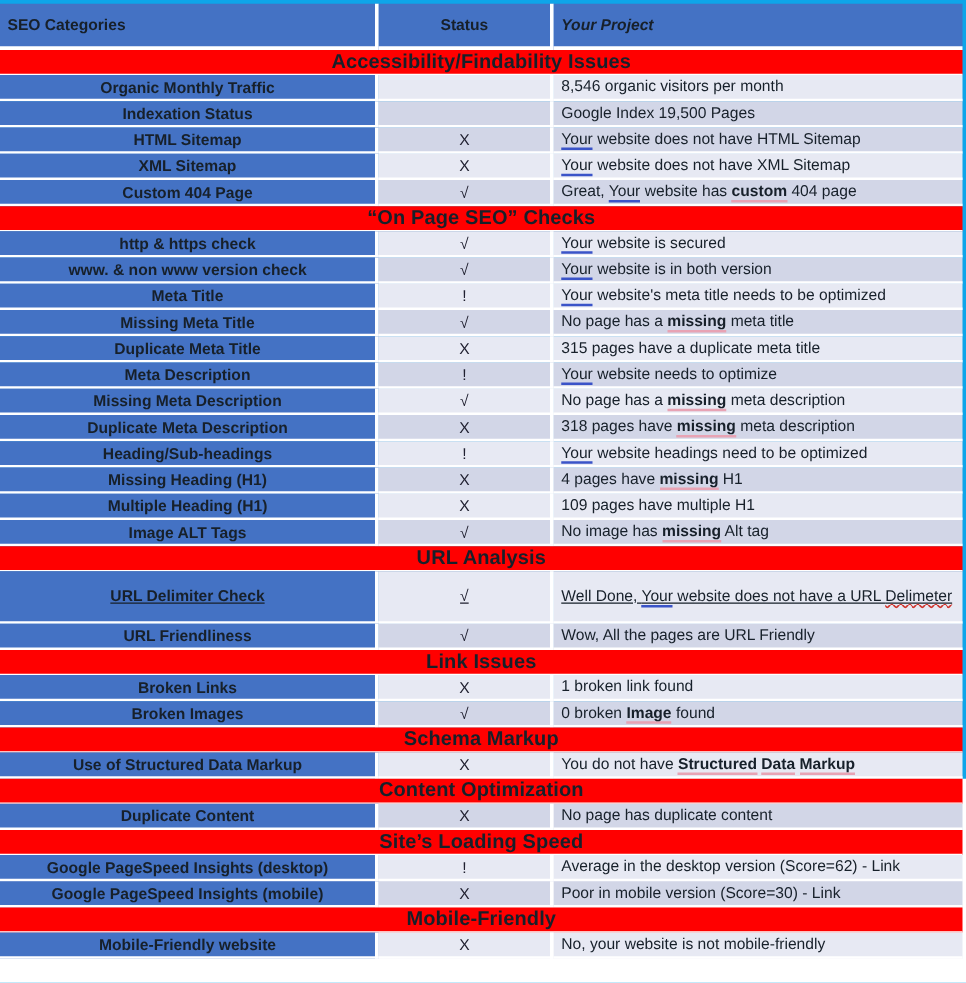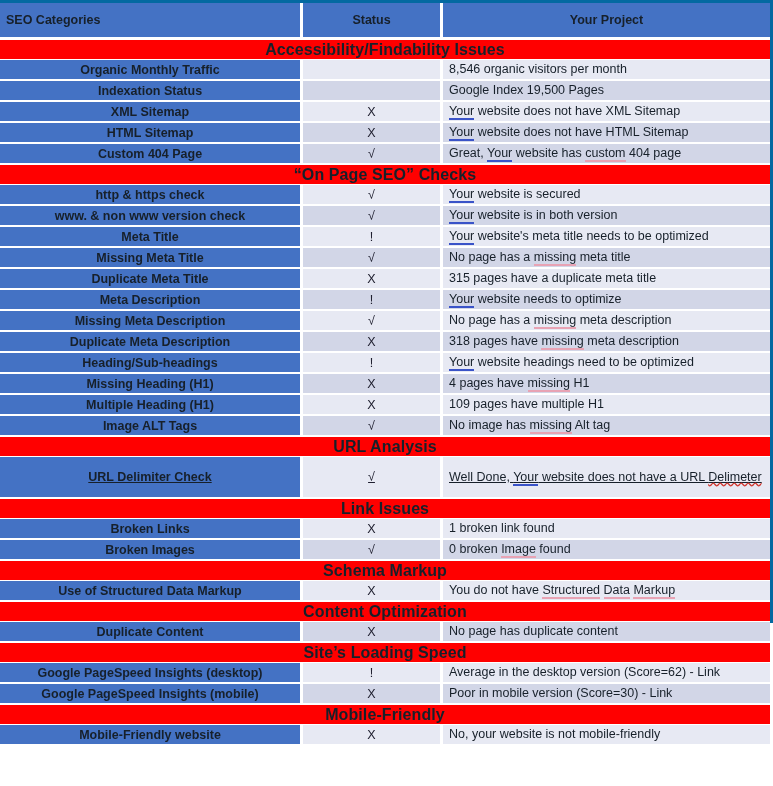--- a/index.html
+++ b/index.html
@@ -12,21 +12,21 @@
     width: 773px;
     height: 786px;
     font-family: "Liberation Sans", sans-serif;
     -webkit-font-smoothing: antialiased;
   }
 
   #sheet {
     position: relative;
     width: 773px;
     height: 623px;
-    background: #0369a1;
+    background: #0ea5e9;
     box-sizing: border-box;
     padding: 3px 3px 0 0;
   }
 
   table.audit {
     width: 770px;
     border-collapse: separate;
     border-spacing: 0;
     table-layout: fixed;
   }
@@ -41,21 +41,21 @@
     color: #17202a;
     font-weight: bold;
     font-size: 12.5px;
     height: 34px;
     padding: 0 6px;
     vertical-align: middle;
     border-bottom: 3px solid #ffffff;
   }
   tr.header-row td.h-cat    { text-align: left;   border-right: 3px solid #ffffff; }
   tr.header-row td.h-status { text-align: center; border-right: 3px solid #ffffff; margin-left: 48px; }
-  tr.header-row td.h-proj   { text-align: center; }
+  tr.header-row td.h-proj   { text-align: left; font-style: italic; }
 
   
   tr.section-row td {
     background: #FF0000;
     color: #17202a;
     font-weight: bold;
     font-size: 16px;
     text-align: center;
     height: 19px;
     padding: 0 4px;
@@ -106,20 +106,21 @@
   tr.stripe-dark  td.proj  { background: #D2D6E7; }
 
   
   .gram {
     border-bottom: 2px solid #3A53C8;
     padding-bottom: 0px;
   }
   .spell {
     border-bottom: 2px solid #E8A3B4;
     padding-bottom: 0px;
+    font-weight: bold;
   }
   .spell-red {
     text-decoration: underline;
     text-decoration-color: #D0342C;
     text-decoration-style: wavy;
     text-decoration-skip-ink: none;
   }
 </style>
 </head>
 <body>
@@ -143,29 +144,29 @@
         <tr class="data-row stripe-light">
           <td class="cat">Organic Monthly Traffic</td>
           <td class="status"></td>
           <td class="proj">8,546 organic visitors per month</td>
         </tr>
         <tr class="data-row stripe-dark">
           <td class="cat">Indexation Status</td>
           <td class="status"></td>
           <td class="proj">Google Index 19,500 Pages</td>
         </tr>
+        <tr class="data-row stripe-dark">
+          <td class="cat">HTML Sitemap</td>
+          <td class="status">X</td>
+          <td class="proj"><span class="gram">Your</span> website does not have HTML Sitemap</td>
+        </tr>
         <tr class="data-row stripe-light">
           <td class="cat">XML Sitemap</td>
           <td class="status">X</td>
           <td class="proj"><span class="gram">Your</span> website does not have XML Sitemap</td>
-        </tr>
-        <tr class="data-row stripe-dark">
-          <td class="cat">HTML Sitemap</td>
-          <td class="status">X</td>
-          <td class="proj"><span class="gram">Your</span> website does not have HTML Sitemap</td>
         </tr>
         <tr class="data-row stripe-dark">
           <td class="cat">Custom 404 Page</td>
           <td class="status">√</td>
           <td class="proj">Great, <span class="gram">Your</span> website has <span class="spell">custom</span> 404 page</td>
         </tr>
         <tr class="section-row">
           <td colspan="3">“On Page  SEO” Checks</td>
         </tr>
         <tr class="data-row stripe-light">
@@ -228,20 +229,25 @@
           <td class="status">√</td>
           <td class="proj">No image has <span class="spell">missing</span> Alt tag</td>
         </tr>
         <tr class="section-row">
           <td colspan="3">URL Analysis</td>
         </tr>
         <tr class="data-row stripe-light tall">
           <td class="cat">URL Delimiter Check</td>
           <td class="status">√</td>
           <td class="proj">Well Done, <span class="gram">Your</span> website does not have a URL <span class="spell-red">Delimeter</span></td>
+        </tr>
+        <tr class="data-row stripe-dark">
+          <td class="cat">URL Friendliness</td>
+          <td class="status">√</td>
+          <td class="proj">Wow, All the pages are URL Friendly</td>
         </tr>
         <tr class="section-row">
           <td colspan="3">Link Issues</td>
         </tr>
         <tr class="data-row stripe-light">
           <td class="cat">Broken Links</td>
           <td class="status">X</td>
           <td class="proj">1 broken link found</td>
         </tr>
         <tr class="data-row stripe-dark">

